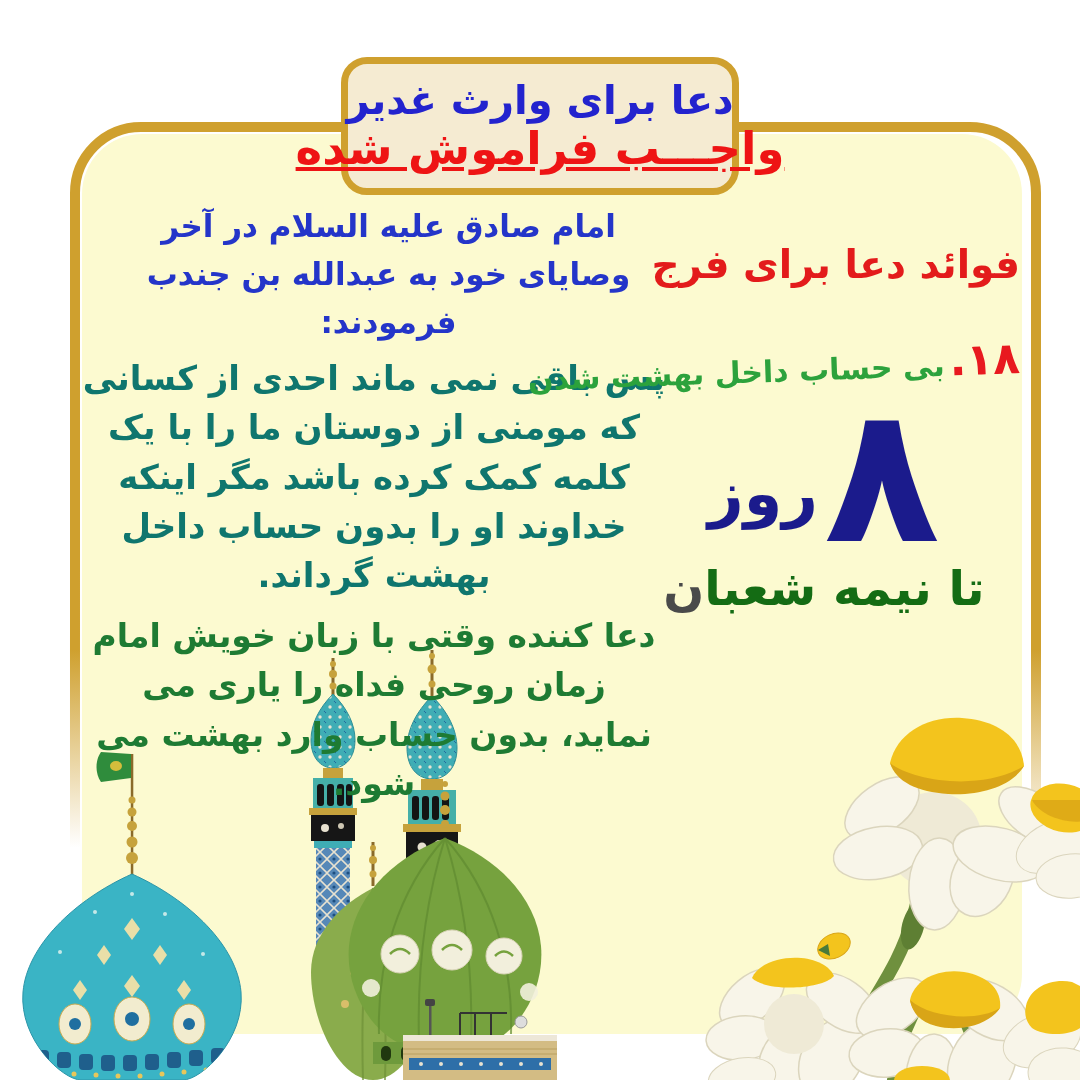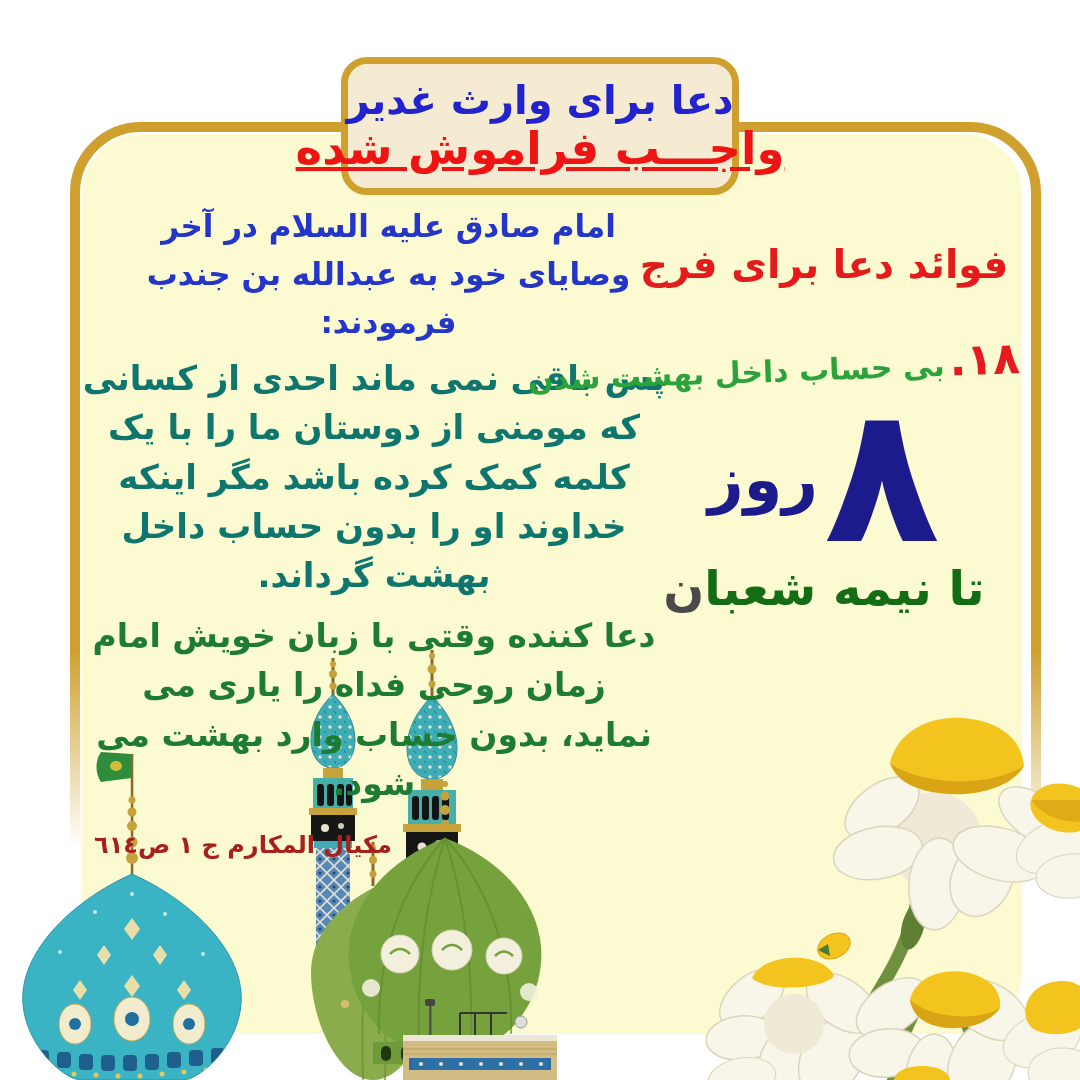--- a/index.html
+++ b/index.html
@@ -27,27 +27,27 @@
   
   .left-col{
     left:80px;top:202px;width:588px;direction:rtl;text-align:center;z-index:5;
   }
   .intro{font-size:31px;font-weight:bold;color:#2435C9;line-height:1.55;margin:0;padding-left:29px;}
   .hadith{font-size:34px;font-weight:bold;color:#0f766e;line-height:1.45;margin:8px 0 0;}
   .explan{font-size:33px;font-weight:bold;color:#1E7B33;line-height:1.5;margin:10px 12px 0;}
   .cite{font-size:24px;font-weight:bold;color:#A6211C;text-align:left;margin:22px 0 0;padding-left:14px;}
   
   .right-col{left:628px;top:242px;width:392px;direction:rtl;text-align:center;z-index:5;}
-  .benefits-heading{font-size:39px;font-weight:bold;color:#E31B1B;white-space:nowrap;margin:0;}
+  .benefits-heading{font-size:39px;font-weight:bold;color:#E31B1B;white-space:nowrap;margin:0;text-align:right;}
   .benefit-line{margin-top:52px;white-space:nowrap;transform:rotate(-2deg);}
   .benefit-number{font-size:44px;font-weight:bold;color:#E8191F;}
   .benefit-text{font-size:30px;font-weight:bold;color:#2CA23C;}
   .count-row{display:flex;justify-content:center;align-items:flex-end;direction:rtl;margin-top:14px;gap:6px;}
   .days-number{font-size:190px;line-height:0.76;font-weight:bold;color:#1B1B8C;}
-  .days-word{font-size:62px;font-weight:bold;color:#1B1B8C;margin-bottom:32px;}
+  .days-word{font-size:62px;font-weight:bold;color:#1B1B8C;margin-bottom:18px;}
   .deadline{font-size:48px;font-weight:bold;color:#146C14;margin-top:12px;white-space:nowrap;}
   .deadline-end{color:#4A4A4A;}
   
   .mosque{left:5px;top:642px;width:552px;height:438px;z-index:3;pointer-events:none;}
   .flowers{left:682px;top:688px;width:398px;height:392px;z-index:3;pointer-events:none;}
 </style>
 </head>
 <body>
 
 <div class="abs card-fill"></div>
@@ -66,21 +66,20 @@
 
 <div class="abs title-box">
   <div class="title-line1">دعا برای وارث غدیر</div>
   <div class="title-line2">واجـــب فراموش شده</div>
 </div>
 
 <div class="abs left-col">
   <p class="intro">امام صادق علیه السلام در آخر وصایای خود به عبدالله بن جندب فرمودند:</p>
   <p class="hadith">پس باقی نمی ماند احدی از کسانی که مومنی از دوستان ما را با یک کلمه کمک کرده باشد مگر اینکه خداوند او را بدون حساب داخل بهشت گرداند.</p>
   <p class="explan">دعا کننده وقتی با زبان خویش امام زمان روحی فداه را یاری می نماید، بدون حساب وارد بهشت می شود.</p>
-  <p class="cite">مکیال المکارم ج ١ ص٦١٤</p>
 </div>
 
 <div class="abs right-col">
   <p class="benefits-heading">فوائد دعا برای فرج</p>
   <div class="benefit-line">
     <span class="benefit-number">۱۸.</span>
     <span class="benefit-text">بی حساب داخل بهشت شدن</span>
   </div>
   <div class="count-row">
     <span class="days-number">۸</span>

